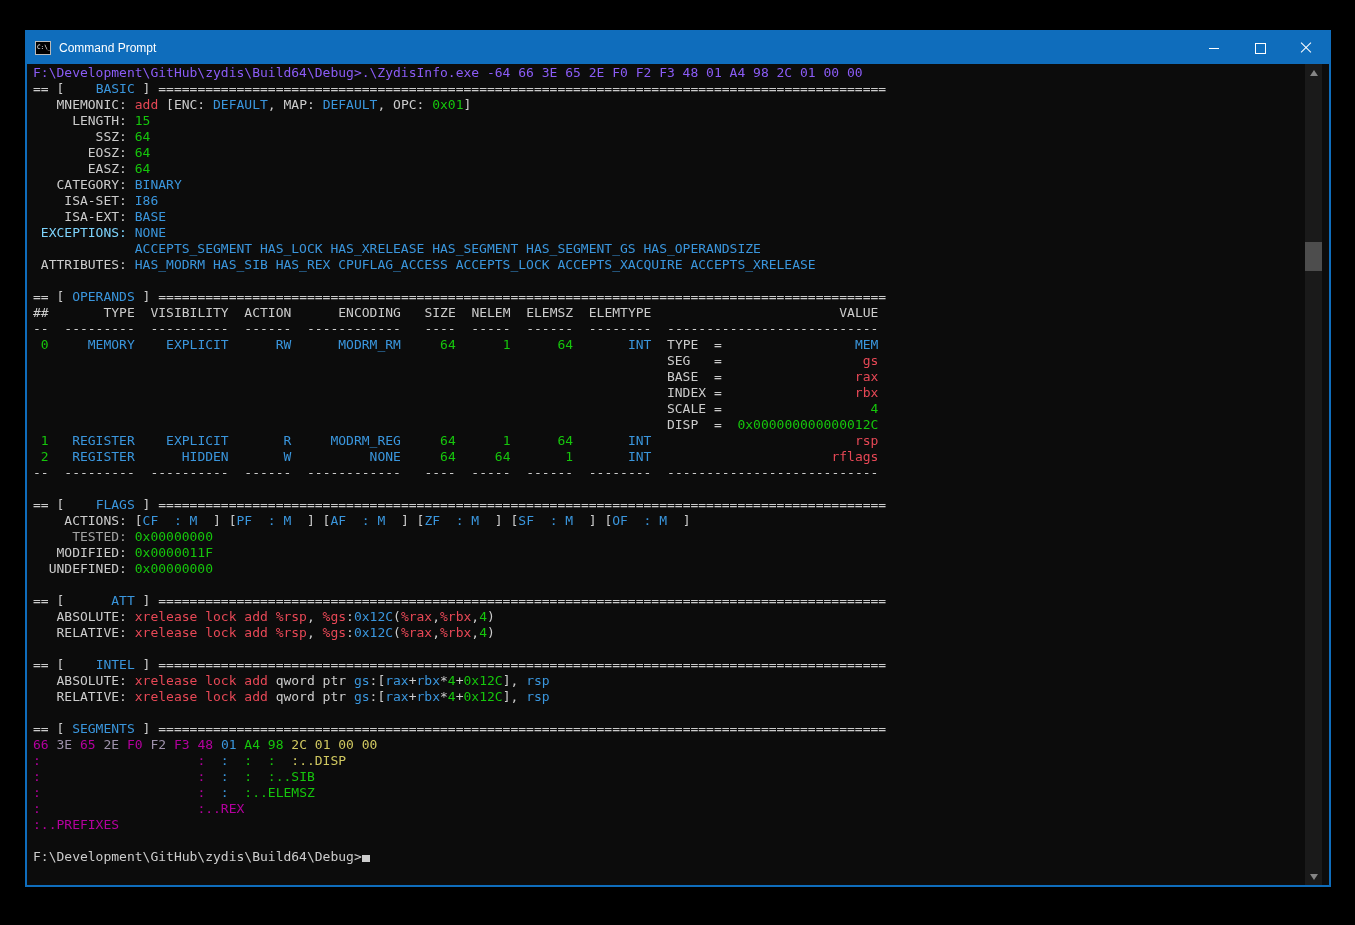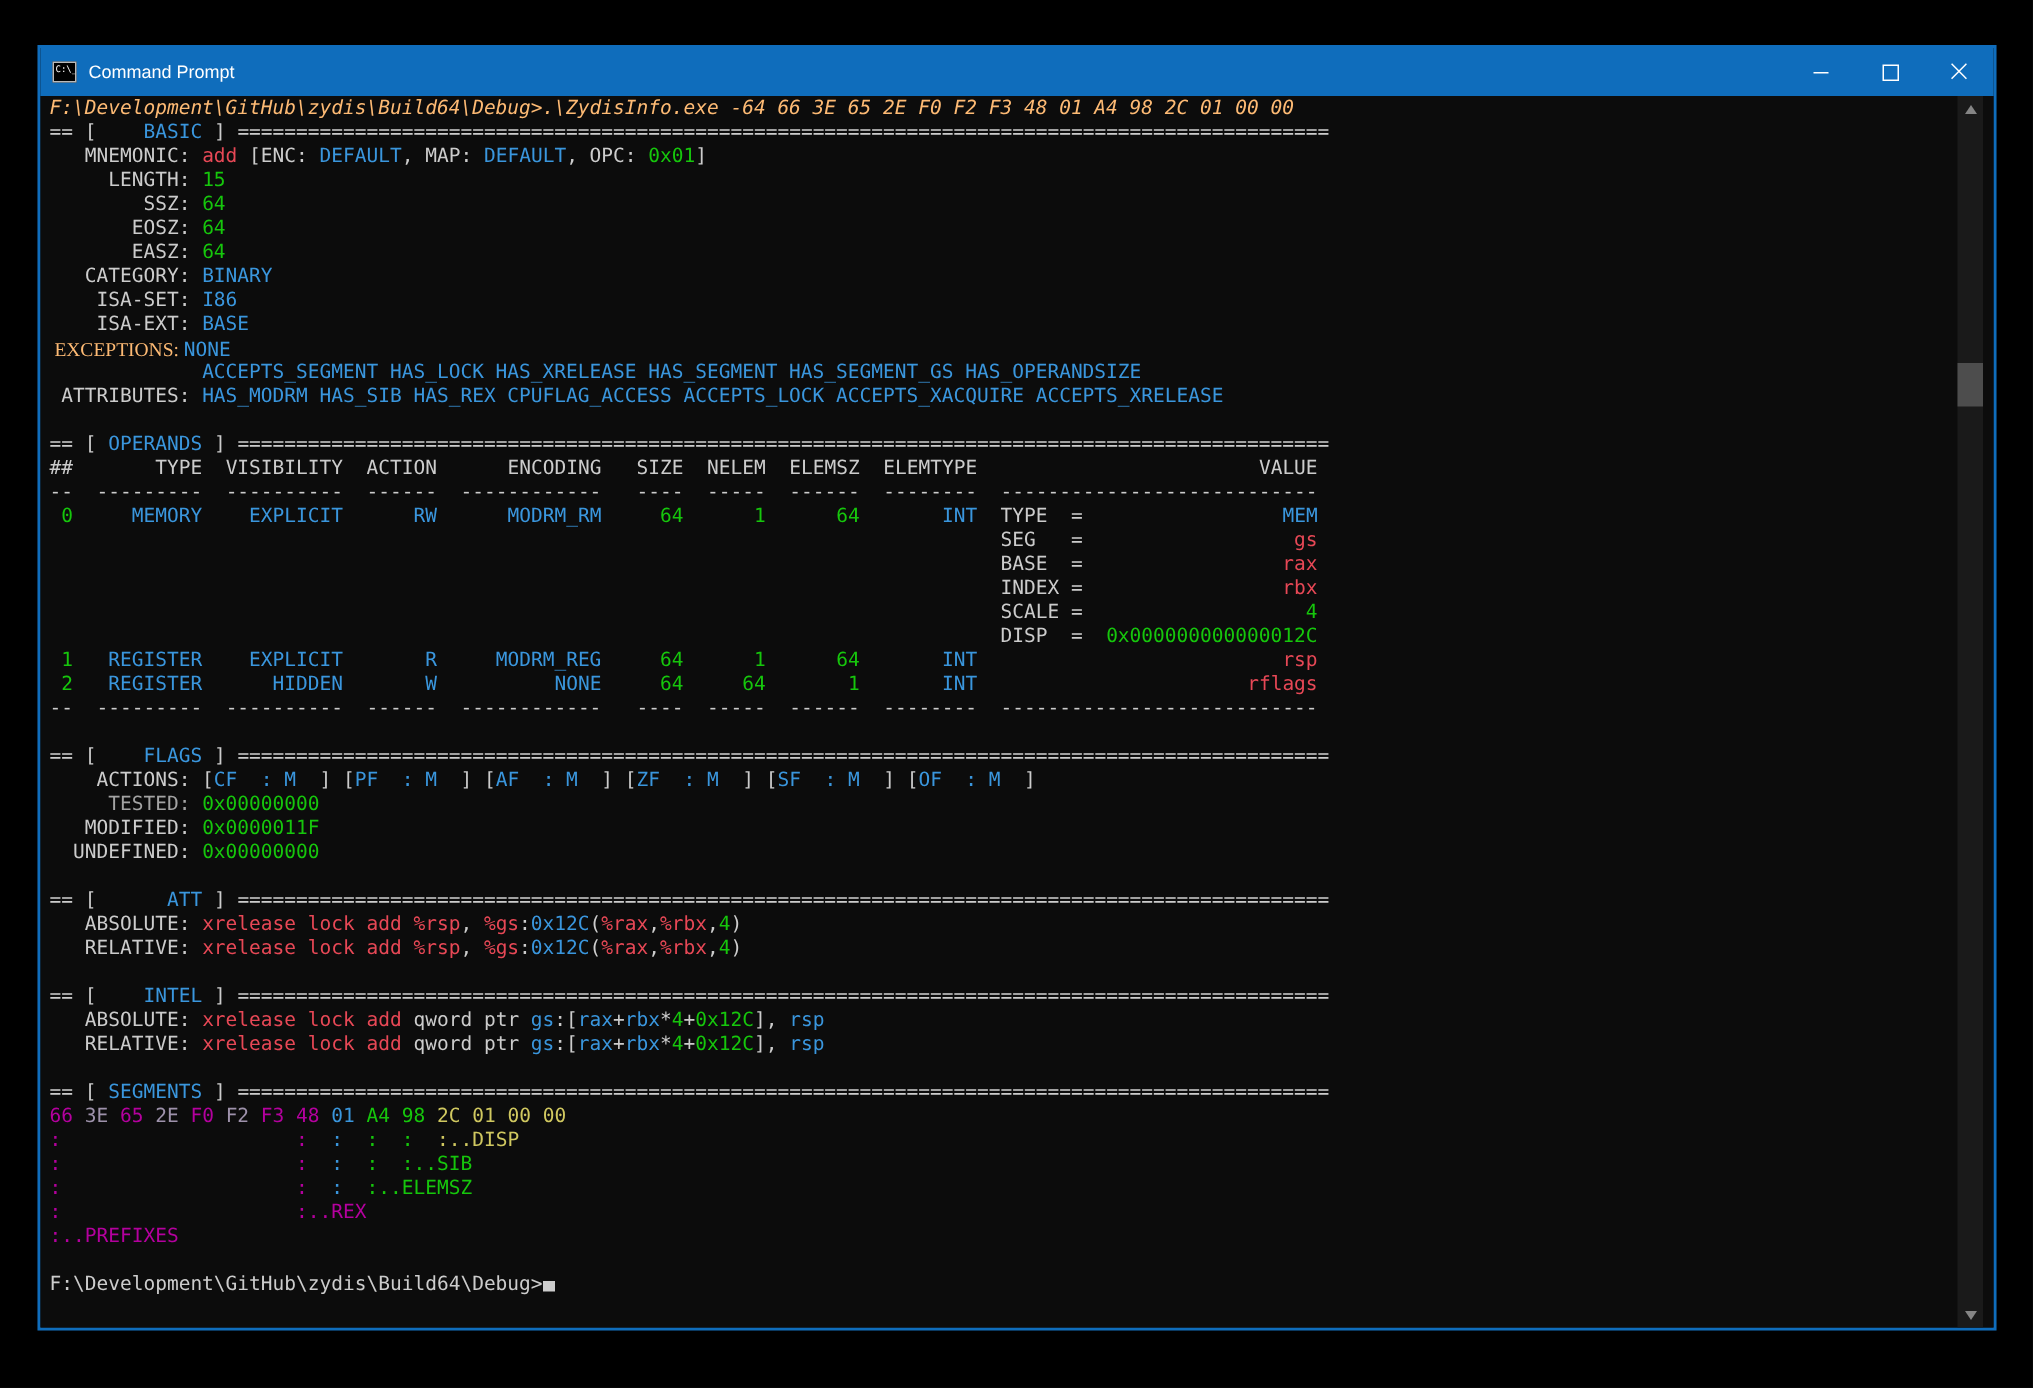--- a/index.html
+++ b/index.html
@@ -77,31 +77,31 @@
       <div class="tb-btn">
           <div class="glyph-max"></div>
         </div>
       <div class="tb-btn">
           <div class="glyph-close"></div>
         </div>
     </div>
   </div>
   <div class="console">
     <div class="output">
-        <div class="line"><span style="color: #fdba74; font-style: italic;">F:\Development\GitHub\zydis\Build64\Debug&gt;.\ZydisInfo.exe -64 66 3E 65 2E F0 F2 F3 48 01 A4 98 2C 01 00 00</span></div>
+        <div class="line"><span style="color: #8b5cf6;">F:\Development\GitHub\zydis\Build64\Debug&gt;.\ZydisInfo.exe -64 66 3E 65 2E F0 F2 F3 48 01 A4 98 2C 01 00 00</span></div>
         <div class="line"><span style="color: rgb(204, 204, 204);">== [</span><span style="color: rgb(204, 204, 204);">    </span><span style="color: rgb(58, 150, 221);">BASIC</span><span style="color: rgb(204, 204, 204);"> </span><span style="color: rgb(204, 204, 204);">]</span><span style="color: rgb(204, 204, 204);"> </span><span style="color: rgb(204, 204, 204);">=============================================================================================</span></div>
         <div class="line"><span style="color: rgb(204, 204, 204);">   MNEMONIC: </span><span style="color: rgb(231, 72, 86);">add</span><span style="color: rgb(204, 204, 204);"> [ENC: </span><span style="color: rgb(58, 150, 221);">DEFAULT</span><span style="color: rgb(204, 204, 204);">, MAP: </span><span style="color: rgb(58, 150, 221);">DEFAULT</span><span style="color: rgb(204, 204, 204);">, OPC: </span><span style="color: rgb(22, 198, 12);">0x01</span><span style="color: rgb(204, 204, 204);">]</span></div>
         <div class="line"><span style="color: rgb(204, 204, 204);">     LENGTH: </span><span style="color: rgb(22, 198, 12);">15</span></div>
         <div class="line"><span style="color: rgb(204, 204, 204);">        SSZ: </span><span style="color: rgb(22, 198, 12);">64</span></div>
         <div class="line"><span style="color: rgb(204, 204, 204);">       EOSZ: </span><span style="color: rgb(22, 198, 12);">64</span></div>
         <div class="line"><span style="color: rgb(204, 204, 204);">       EASZ: </span><span style="color: rgb(22, 198, 12);">64</span></div>
         <div class="line"><span style="color: rgb(204, 204, 204);">   CATEGORY: </span><span style="color: rgb(58, 150, 221);">BINARY</span></div>
         <div class="line"><span style="color: rgb(204, 204, 204);">    ISA-SET: </span><span style="color: rgb(58, 150, 221);">I86</span></div>
         <div class="line"><span style="color: rgb(204, 204, 204);">    ISA-EXT: </span><span style="color: rgb(58, 150, 221);">BASE</span></div>
-        <div class="line"><span style="color: #fdba74; font-family: Liberation Serif, serif;"> EXCEPTIONS: </span><span style="color: rgb(58, 150, 221);">NONE</span></div>
+        <div class="line"><span style="color: #7dd3fc;"> EXCEPTIONS: </span><span style="color: rgb(58, 150, 221);">NONE</span></div>
         <div class="line"><span style="color: rgb(204, 204, 204);">             </span><span style="color: rgb(58, 150, 221);">ACCEPTS_SEGMENT HAS_LOCK HAS_XRELEASE HAS_SEGMENT HAS_SEGMENT_GS HAS_OPERANDSIZE</span></div>
         <div class="line"><span style="color: rgb(204, 204, 204);"> ATTRIBUTES: </span><span style="color: rgb(58, 150, 221);">HAS_MODRM HAS_SIB HAS_REX CPUFLAG_ACCESS ACCEPTS_LOCK ACCEPTS_XACQUIRE ACCEPTS_XRELEASE</span></div>
         <div class="line"></div>
         <div class="line"><span style="color: rgb(204, 204, 204);">== [</span><span style="color: rgb(204, 204, 204);"> </span><span style="color: rgb(58, 150, 221);">OPERANDS</span><span style="color: rgb(204, 204, 204);"> </span><span style="color: rgb(204, 204, 204);">]</span><span style="color: rgb(204, 204, 204);"> </span><span style="color: rgb(204, 204, 204);">=============================================================================================</span></div>
         <div class="line"><span style="color: rgb(204, 204, 204);">##</span><span style="color: rgb(204, 204, 204);">       </span><span style="color: rgb(204, 204, 204);">TYPE</span><span style="color: rgb(204, 204, 204);">  </span><span style="color: rgb(204, 204, 204);">VISIBILITY</span><span style="color: rgb(204, 204, 204);">  </span><span style="color: rgb(204, 204, 204);">ACTION</span><span style="color: rgb(204, 204, 204);">      </span><span style="color: rgb(204, 204, 204);">ENCODING</span><span style="color: rgb(204, 204, 204);">   </span><span style="color: rgb(204, 204, 204);">SIZE</span><span style="color: rgb(204, 204, 204);">  </span><span style="color: rgb(204, 204, 204);">NELEM</span><span style="color: rgb(204, 204, 204);">  </span><span style="color: rgb(204, 204, 204);">ELEMSZ</span><span style="color: rgb(204, 204, 204);">  </span><span style="color: rgb(204, 204, 204);">ELEMTYPE</span><span style="color: rgb(204, 204, 204);">                        </span><span style="color: rgb(204, 204, 204);">VALUE</span></div>
         <div class="line"><span style="color: rgb(204, 204, 204);">--</span><span style="color: rgb(204, 204, 204);">  </span><span style="color: rgb(204, 204, 204);">---------</span><span style="color: rgb(204, 204, 204);">  </span><span style="color: rgb(204, 204, 204);">----------</span><span style="color: rgb(204, 204, 204);">  </span><span style="color: rgb(204, 204, 204);">------</span><span style="color: rgb(204, 204, 204);">  </span><span style="color: rgb(204, 204, 204);">------------</span><span style="color: rgb(204, 204, 204);">   </span><span style="color: rgb(204, 204, 204);">----</span><span style="color: rgb(204, 204, 204);">  </span><span style="color: rgb(204, 204, 204);">-----</span><span style="color: rgb(204, 204, 204);">  </span><span style="color: rgb(204, 204, 204);">------</span><span style="color: rgb(204, 204, 204);">  </span><span style="color: rgb(204, 204, 204);">--------</span><span style="color: rgb(204, 204, 204);">  </span><span style="color: rgb(204, 204, 204);">---------------------------</span></div>
         <div class="line"><span style="color: rgb(204, 204, 204);"> </span><span style="color: rgb(22, 198, 12);">0</span><span style="color: rgb(204, 204, 204);">     </span><span style="color: rgb(58, 150, 221);">MEMORY</span><span style="color: rgb(204, 204, 204);">    </span><span style="color: rgb(58, 150, 221);">EXPLICIT</span><span style="color: rgb(204, 204, 204);">      </span><span style="color: rgb(58, 150, 221);">RW</span><span style="color: rgb(204, 204, 204);">      </span><span style="color: rgb(58, 150, 221);">MODRM_RM</span><span style="color: rgb(204, 204, 204);">     </span><span style="color: rgb(22, 198, 12);">64</span><span style="color: rgb(204, 204, 204);">      </span><span style="color: rgb(22, 198, 12);">1</span><span style="color: rgb(204, 204, 204);">      </span><span style="color: rgb(22, 198, 12);">64</span><span style="color: rgb(204, 204, 204);">       </span><span style="color: rgb(58, 150, 221);">INT</span><span style="color: rgb(204, 204, 204);">  </span><span style="color: rgb(204, 204, 204);">TYPE  =</span><span style="color: rgb(204, 204, 204);">                 </span><span style="color: rgb(58, 150, 221);">MEM</span></div>
         <div class="line"><span style="color: rgb(204, 204, 204);">                                                                                 </span><span style="color: rgb(204, 204, 204);">SEG   =</span><span style="color: rgb(204, 204, 204);">                  </span><span style="color: rgb(231, 72, 86);">gs</span></div>
         <div class="line"><span style="color: rgb(204, 204, 204);">                                                                                 </span><span style="color: rgb(204, 204, 204);">BASE  =</span><span style="color: rgb(204, 204, 204);">                 </span><span style="color: rgb(231, 72, 86);">rax</span></div>
         <div class="line"><span style="color: rgb(204, 204, 204);">                                                                                 </span><span style="color: rgb(204, 204, 204);">INDEX =</span><span style="color: rgb(204, 204, 204);">                 </span><span style="color: rgb(231, 72, 86);">rbx</span></div>

